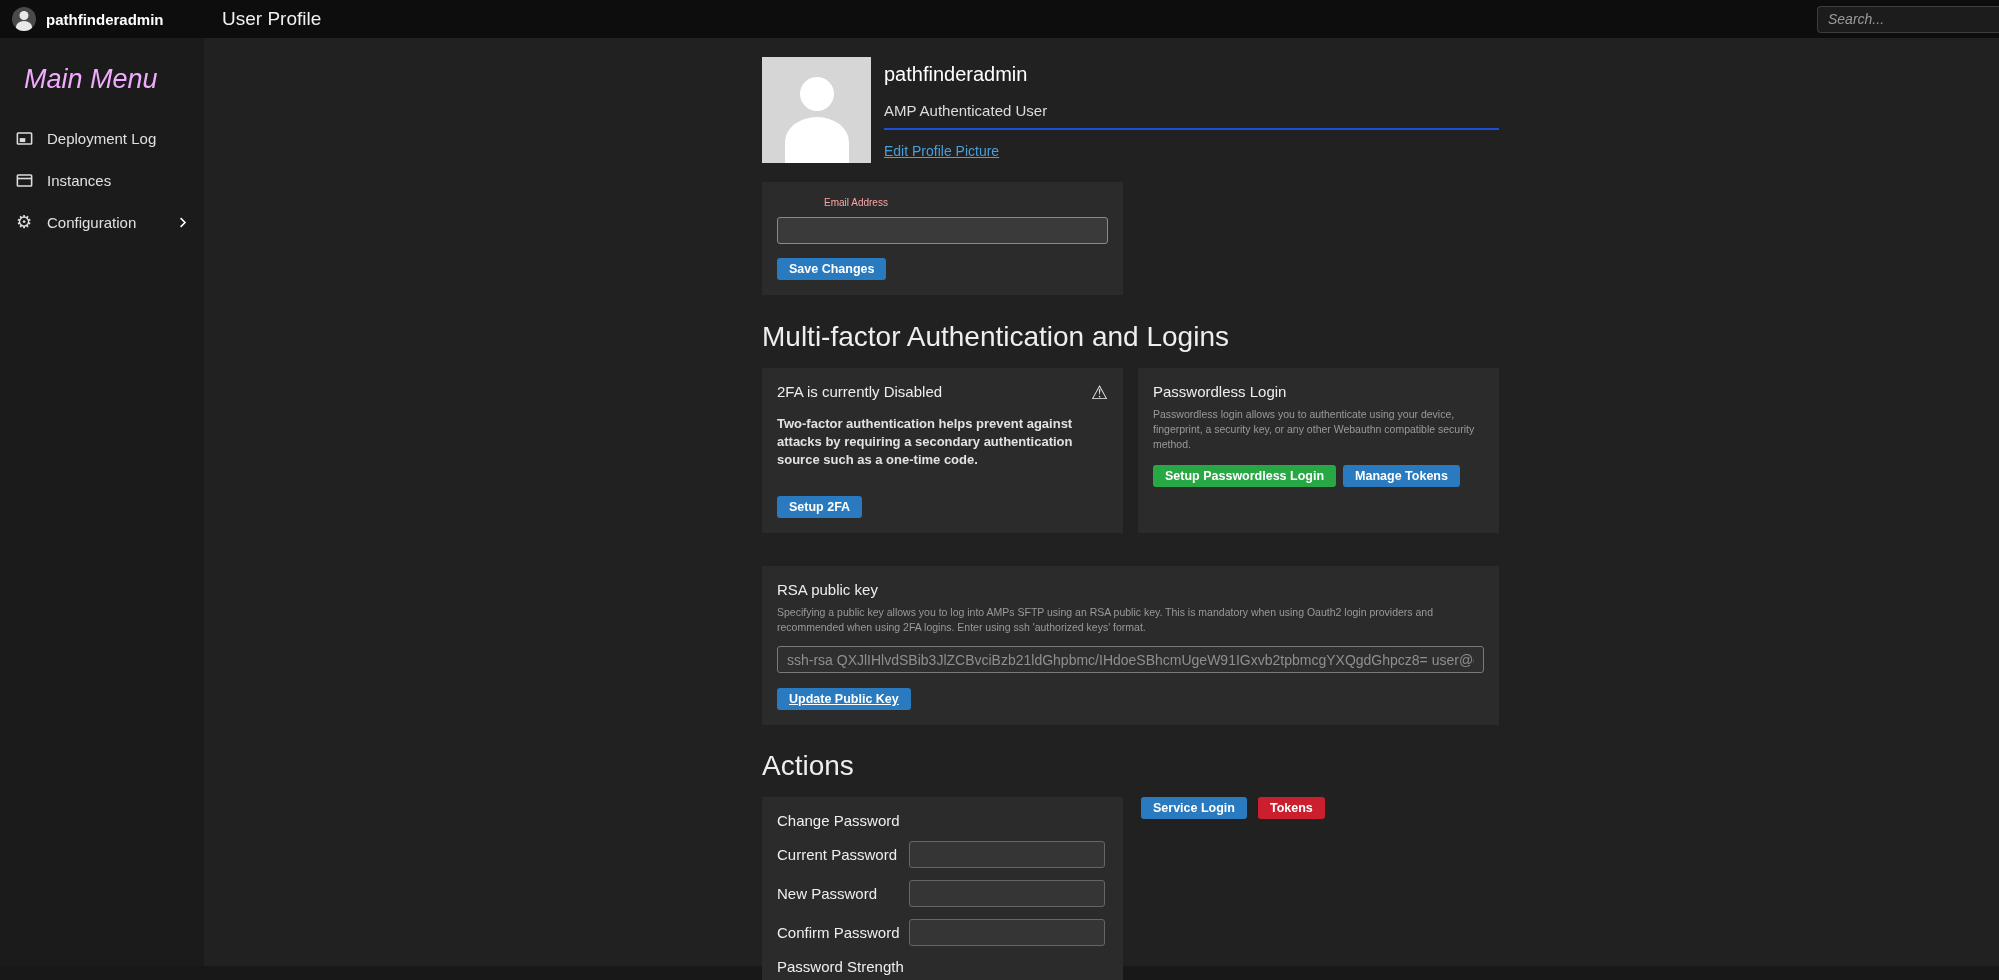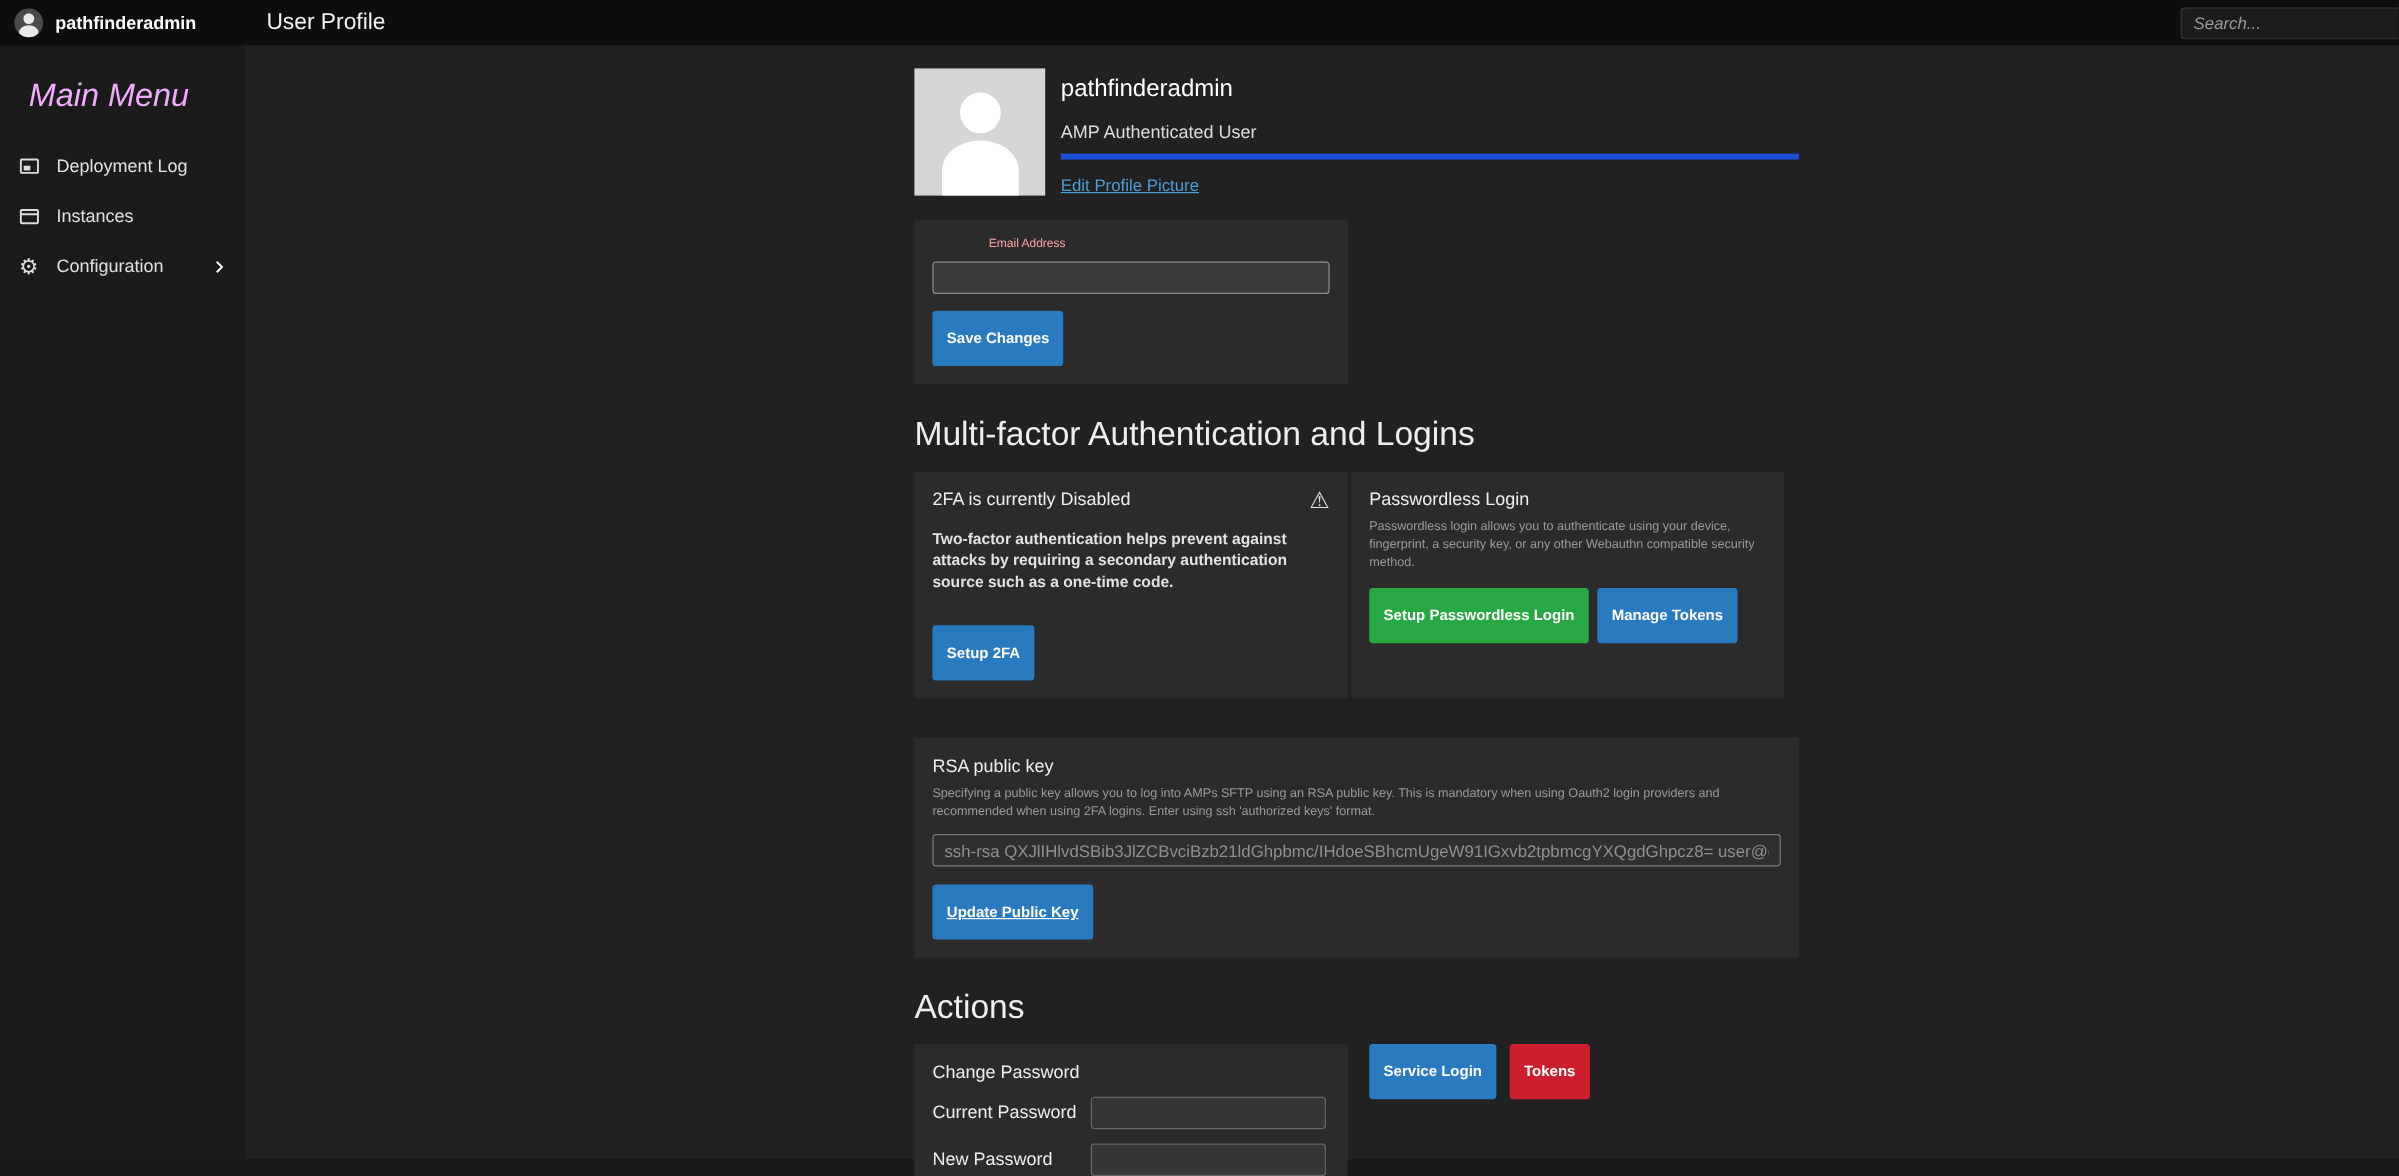--- a/index.html
+++ b/index.html
@@ -35,37 +35,37 @@
   main { flex:1 1 auto; position:relative; background:#212121; }
   .content { position:absolute; left:558px; top:19px; width:737px; }
 
   
   .profile-header { display:flex; margin-bottom:19px; }
   .profile-avatar { width:109px; height:106px; background:#d6d6d6; position:relative; overflow:hidden; flex:0 0 auto; }
   .profile-avatar::before { content:""; position:absolute; top:20px; left:50%; transform:translateX(-50%); width:34px; height:34px; border-radius:50%; background:#fff; }
   .profile-avatar::after  { content:""; position:absolute; top:60px; left:50%; transform:translateX(-50%); width:64px; height:50px; border-radius:50% 50% 0 0; background:#fff; }
   .profile-info { flex:1; padding-left:13px; padding-top:6px; }
   .profile-name { font-size:20px; font-weight:400; color:#fff; }
-  .profile-sub { font-size:15px; color:#ddd; margin-top:16px; padding-bottom:9px; border-bottom:5px solid #1d4ed8; }
+  .profile-sub { font-size:15px; color:#ddd; margin-top:16px; padding-bottom:9px; border-bottom:2px solid #1d4ed8; }
   .edit-link { display:inline-block; margin-top:13px; font-size:14px; color:#4a9fd8; text-decoration:underline; cursor:pointer; }
 
   
   .panel { background:#2b2b2b; padding:15px; }
   .email-panel { width:361px; margin-bottom:26px; }
   .field-label { font-size:10px; color:#fca5a5; margin-bottom:9px;margin-left:47px; }
   .text-input { width:100%; height:27px; background:#3a3a3a; border:1px solid #8a8a8a; border-radius:3px; color:#ddd; padding:0 8px; font-size:14px; font-family:inherit; outline:none; }
-  .btn { display:inline-block; border:none; border-radius:3px; color:#fff; font-size:12.5px; font-weight:600; padding:16px 12px; cursor:pointer; font-family:inherit; white-space:nowrap; }
+  .btn { display:inline-block; border:none; border-radius:3px; color:#fff; font-size:12.5px; font-weight:600; padding:4px 12px; cursor:pointer; font-family:inherit; white-space:nowrap; }
   .btn-blue  { background:#2a7abf; }
   .btn-green { background:#28a745; }
   .btn-red   { background:#cb1f2e; }
   .email-panel .btn { margin-top:14px; }
 
   .section-heading { font-size:28px; font-weight:400; color:#eee; margin:0 0 15px 0; }
 
-  .mfa-row { display:flex; gap:3px; margin-bottom:33px; }
+  .mfa-row { display:flex; gap:15px; margin-bottom:33px; }
   .mfa-panel { width:361px; display:flex; flex-direction:column; }
   .panel-title-row { display:flex; justify-content:space-between; align-items:flex-start; }
   .panel-title { font-size:15px; color:#eee; font-weight:400; }
   .warning-icon { font-size:19px; color:#e8e8e8; line-height:1; }
   .twofa-desc { font-size:13px; font-weight:600; color:#e2e2e2; line-height:1.4; margin-top:13px; }
   .twofa-panel .btn { margin-top:26px; align-self:flex-start;text-align:center; }
   .tiny-desc { font-size:10.5px; color:#9a9a9a; line-height:1.45; margin-top:7px; }
   .pl-buttons { display:flex; gap:7px; margin-top:12px; }
 
   .rsa-panel { width:737px; margin-bottom:25px; }

